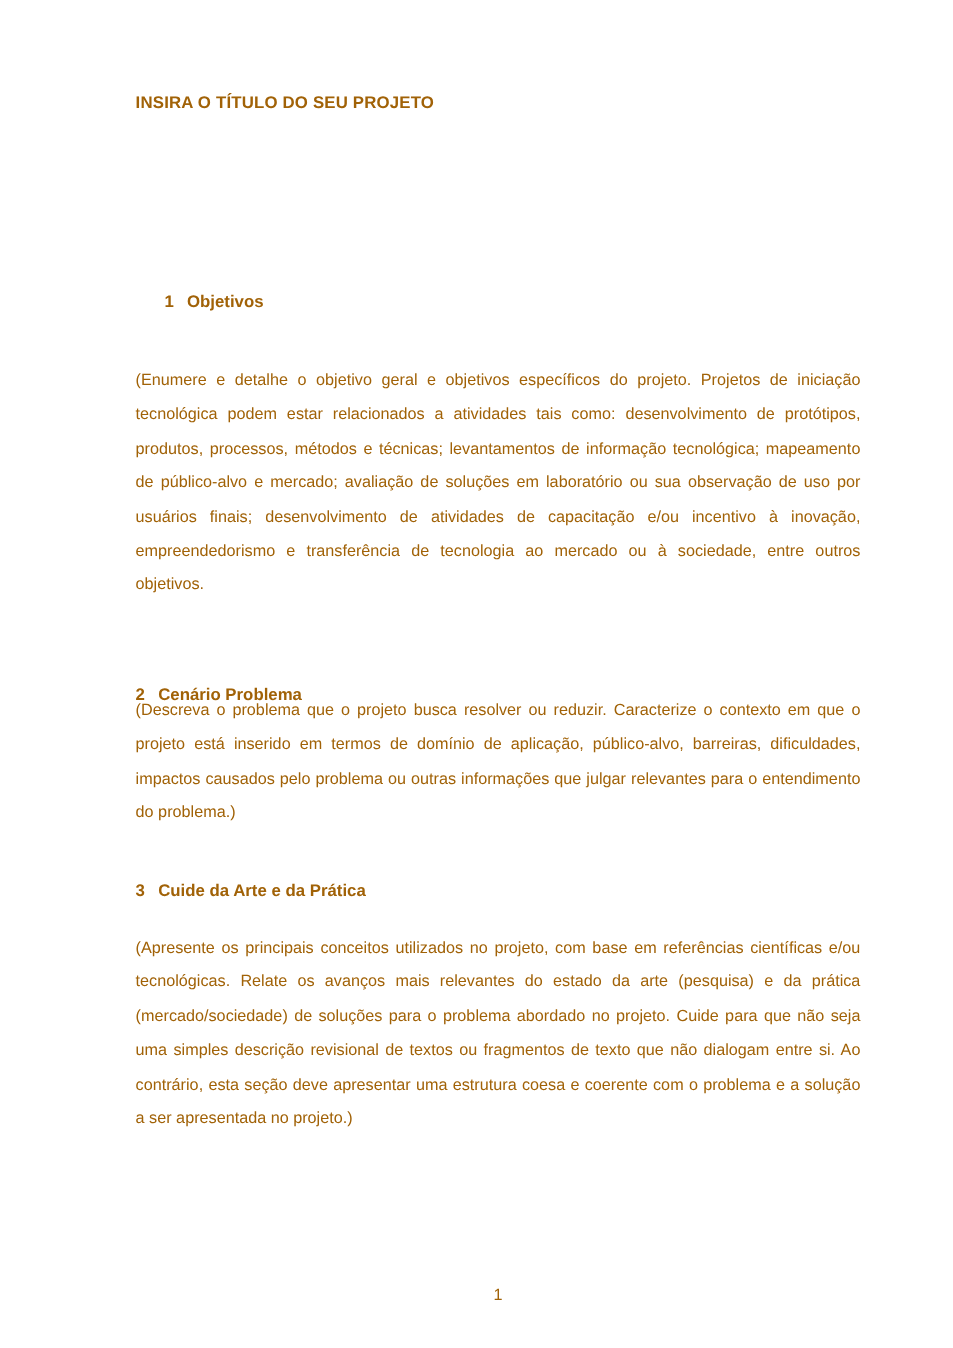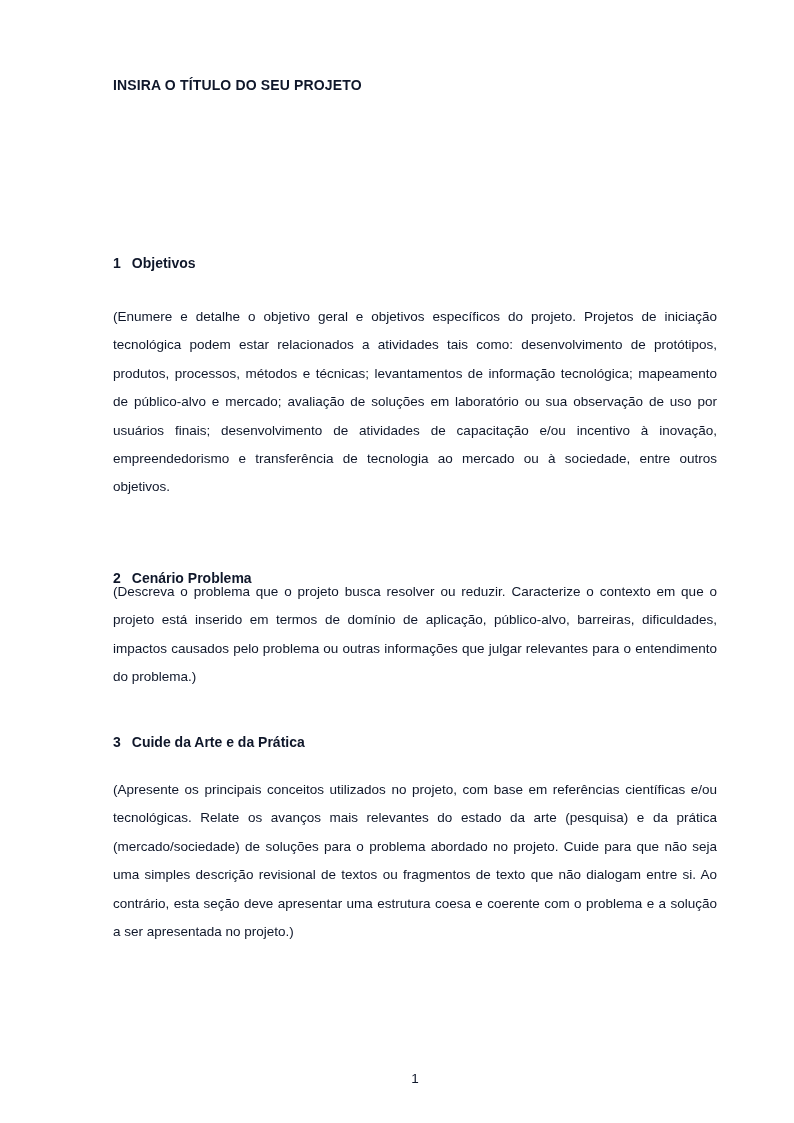--- a/index.html
+++ b/index.html
@@ -2,21 +2,21 @@
 <html><head>
 <meta charset="utf-8">
 <style>
   html, body { margin: 0; padding: 0; background: #ffffff; }
   .page {
     position: relative;
     width: 794px;
     height: 1123px;
     background: #ffffff;
     font-family: "Liberation Sans", "DejaVu Sans", sans-serif;
-    color: #0f172a;
+    color: #a16207;
     overflow: hidden;
   }
   .abs {
     position: absolute;
     left: 113px;
     width: 604px;
   }
   .doc-title {
     font-size: 14px;
     font-weight: bold;
@@ -55,21 +55,21 @@
 </style>
 </head>
 <body>
 
 <div class="page">
 
   <div class="abs doc-title" style="top: 78px;">INSIRA O TÍTULO DO SEU PROJETO</div>
 
 
 
-  <div class="abs sec-heading" style="top: 256px;">
+  <div class="abs sec-heading" style="top: 244px; margin-left: 24px;">
     <span class="sec-num">1</span><span>Objetivos</span>
   </div>
 
   <p class="abs para" style="top: 303px;">(Enumere e detalhe o objetivo geral e objetivos específicos do projeto. Projetos de iniciação tecnológica podem estar relacionados a atividades tais como: desenvolvimento de protótipos, produtos, processos, métodos e técnicas; levantamentos de informação tecnológica; mapeamento de público-alvo e mercado; avaliação de soluções em laboratório ou sua observação de uso por usuários finais; desenvolvimento de atividades de capacitação e/ou incentivo à inovação, empreendedorismo e transferência de tecnologia ao mercado ou à sociedade, entre outros objetivos.</p>
 
   <div class="abs sec-heading" style="top: 535px; margin-top: 36px;">
     <span class="sec-num">2</span><span>Cenário Problema</span>
   </div>
 
   <p class="abs para" style="top: 578px;">(Descreva o problema que o projeto busca resolver ou reduzir. Caracterize o contexto em que o projeto está inserido em termos de domínio de aplicação, público-alvo, barreiras, dificuldades, impactos causados pelo problema ou outras informações que julgar relevantes para o entendimento do problema.)</p>

